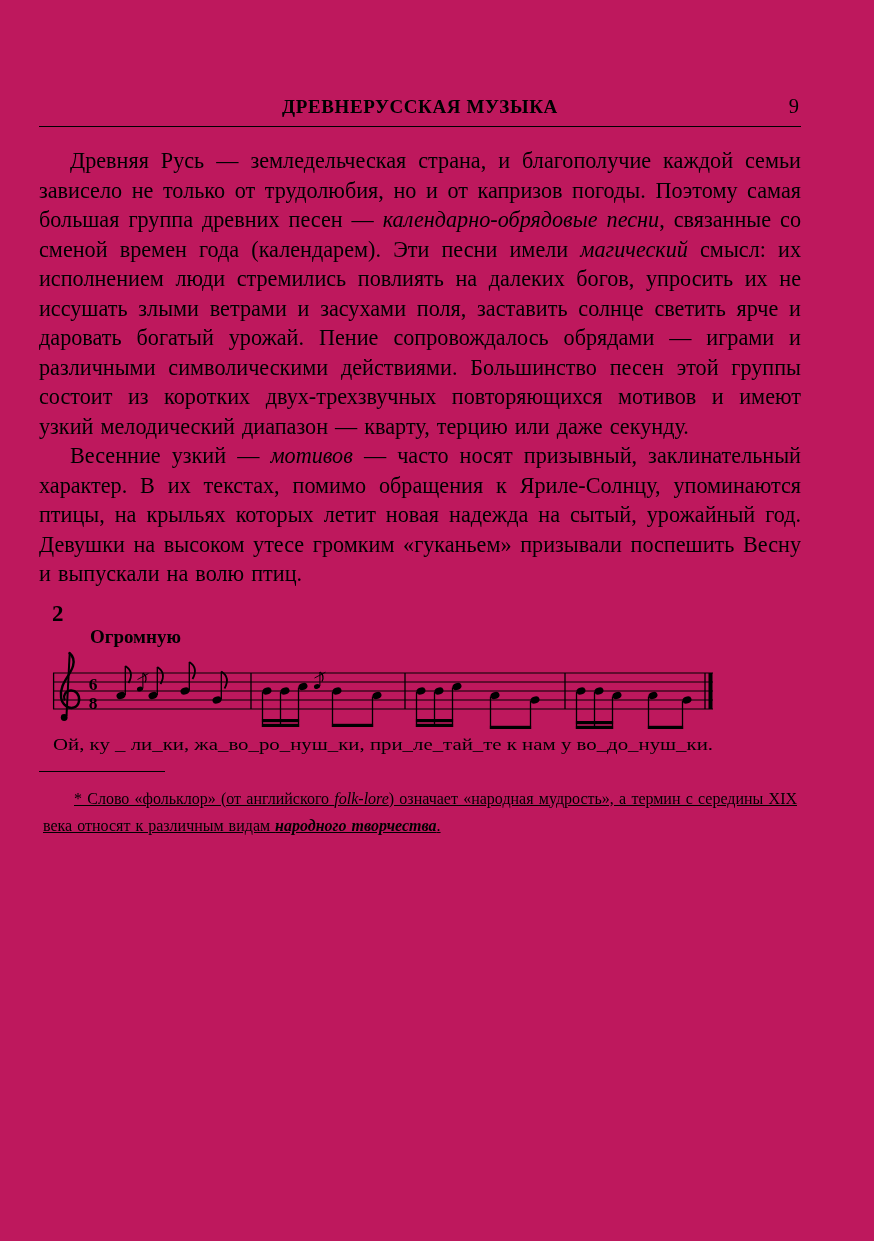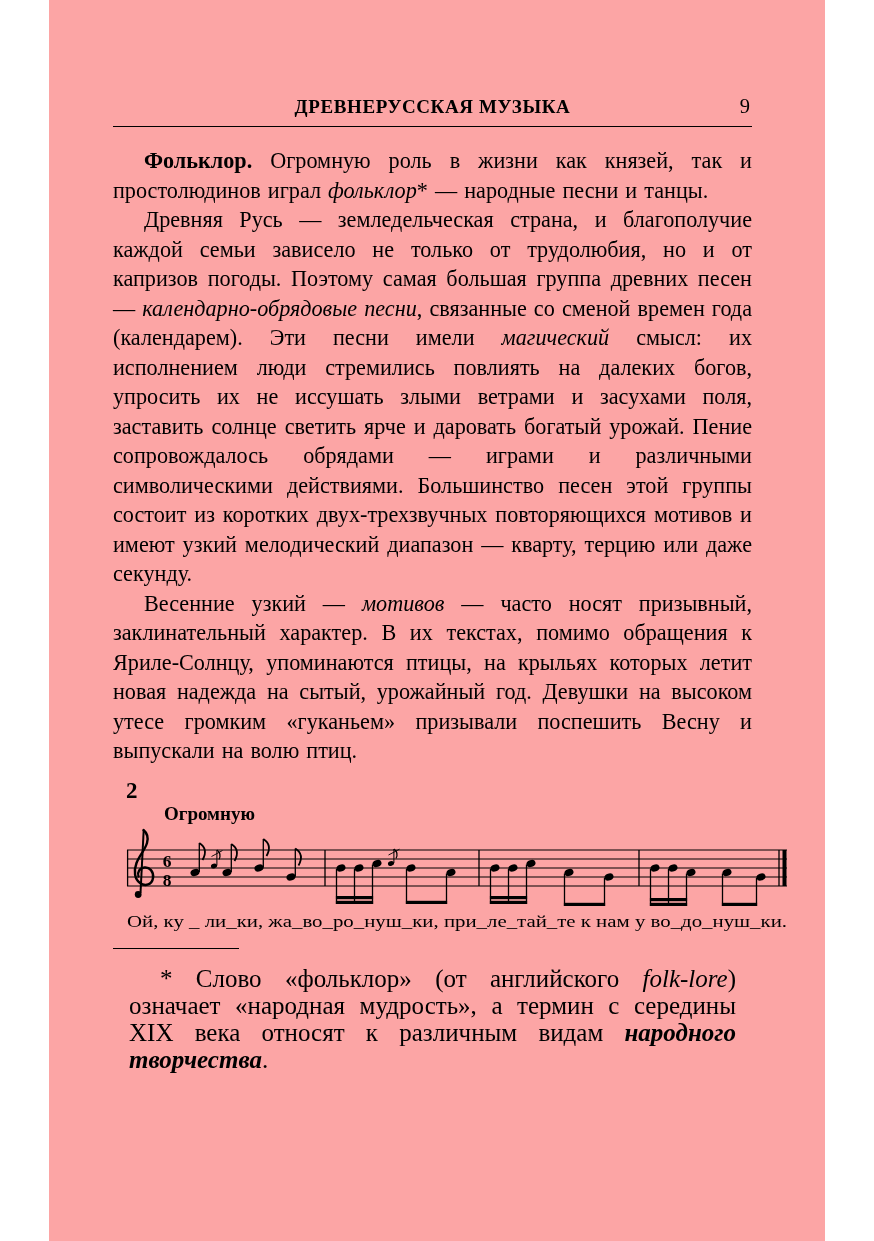--- a/index.html
+++ b/index.html
@@ -1,25 +1,25 @@
 <!DOCTYPE html>
 <html><head>
 <meta charset="utf-8">
 <style>
   * { box-sizing: border-box; }
   html, body { margin: 0; padding: 0; background: #ffffff; }
   .page {
     position: relative;
-    width: 776px;
+    width: 874px;
     height: 1241px;
     margin: 0 auto;
-    background: #fca5a5;
+    background: #be185d;
     color: #000;
     font-family: "Liberation Serif", "DejaVu Serif", serif;
-    padding: 96px 73px 0 64px;
+    padding: 96px 73px 0 39px;
     overflow: hidden;
   }
   header.running-head {
     position: relative;
     height: 26px;
   }
   .running-title {
     position: absolute;
     left: 0; right: 0;
     text-align: center;
@@ -74,42 +74,42 @@
     left: 6px; top: 44px;
   }
   hr.footnote-rule {
     border: none;
     border-top: 1.6px solid #000;
     width: 126px;
     margin: 14px 0 0 0;
   }
   .footnotes { margin-top: 13px; }
   .footnotes p {
-    margin: 16px;
-    font-size: 25px;
+    margin: 4px;
+    font-size: 16px;
     line-height: 27px;
     text-align: justify;
     text-indent: 31px;
     word-spacing: 1px;
+    text-decoration: underline;
   }
 </style>
 </head>
 <body>
 
 <div class="page">
 
   <header class="running-head">
     <div class="running-title">ДРЕВНЕРУССКАЯ МУЗЫКА</div>
     <div class="page-number">9</div>
   </header>
   <hr class="header-rule">
 
   <main class="body-text">
     <div id="paragraphs">
-        <p><span class="b">Фольклор. </span><span>Огромную роль в жизни как князей, так и простолюдинов играл </span><span class="i">фольклор</span><span>* — народные песни и танцы.</span></p>
         <p><span>Древняя Русь — земледельческая страна, и благополучие каждой семьи зависело не только от трудолюбия, но и от капризов погоды. Поэтому самая большая группа древних песен — </span><span class="i">календарно-обрядовые песни</span><span>, связанные со сменой времен года (календарем). Эти песни имели </span><span class="i">магический</span><span> смысл: их исполнением люди стремились повлиять на далеких богов, упросить их не иссушать злыми ветрами и засухами поля, заставить солнце светить ярче и даровать богатый урожай. Пение сопровождалось обрядами — играми и различными символическими действиями. Большинство песен этой группы состоит из коротких двух-трехзвучных повторяющихся мотивов и имеют узкий мелодический диапазон — кварту, терцию или даже секунду.</span></p>
         <p><span>Весенние узкий — </span><span class="i">мотивов</span><span> — часто носят призывный, заклинательный характер. В их текстах, помимо обращения к Яриле-Солнцу, упоминаются птицы, на крыльях которых летит новая надежда на сытый, урожайный год. Девушки на высоком утесе громким «гуканьем» призывали поспешить Весну и выпускали на волю птиц.</span></p>
       </div>
 
     <figure class="music-example">
       <div class="ex-number">2</div>
       <div class="tempo-marking">Огромную</div>
 
       <svg class="music-svg" width="700" height="115" viewBox="0 0 700 115">
 

